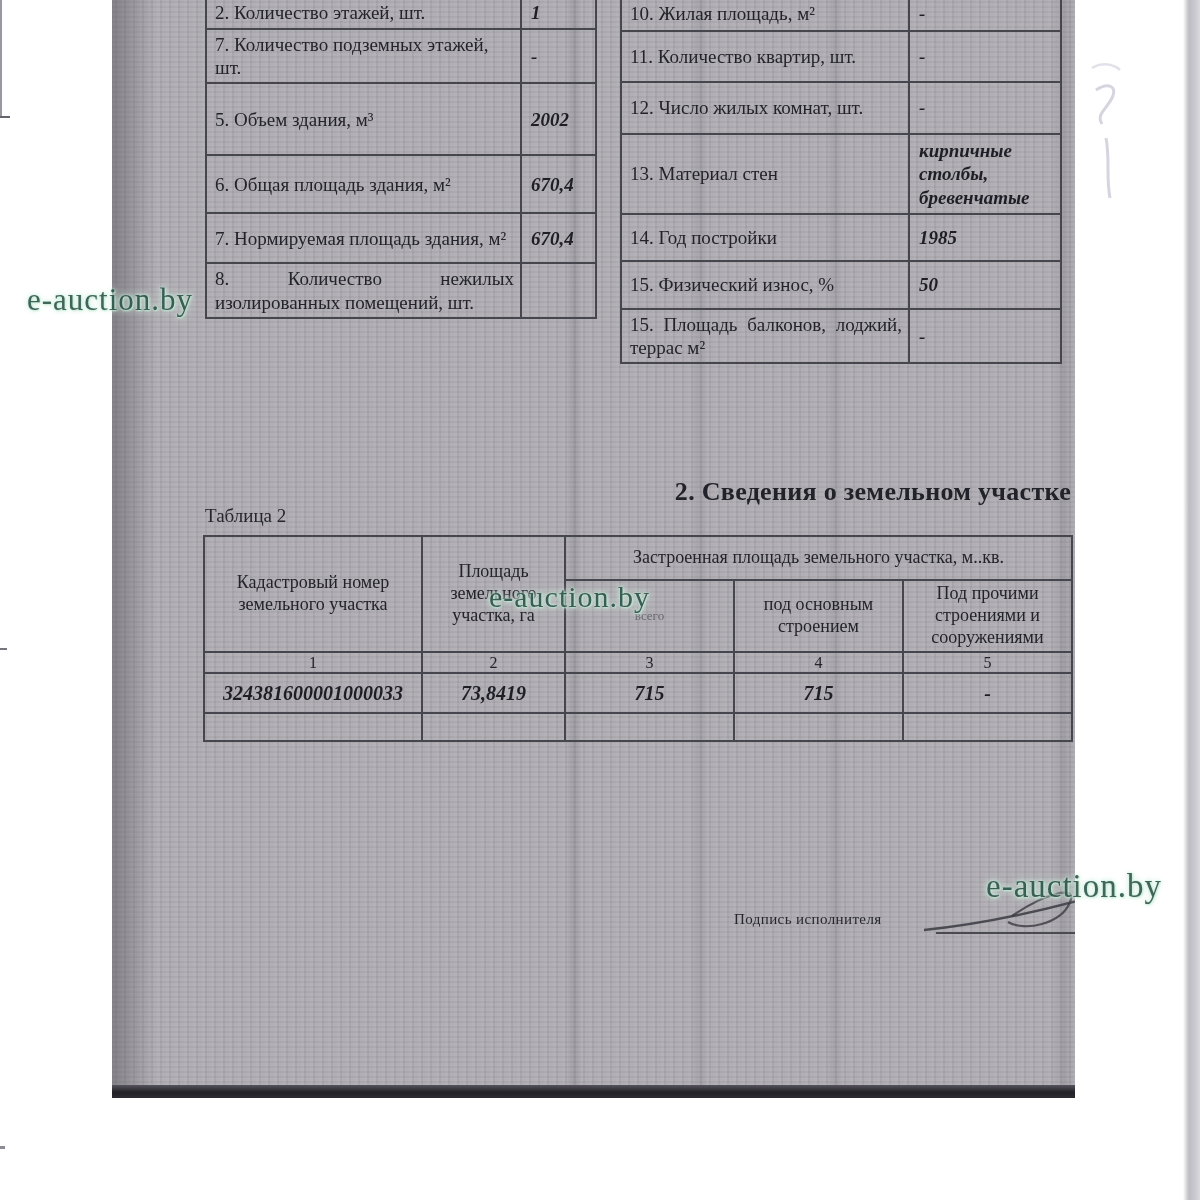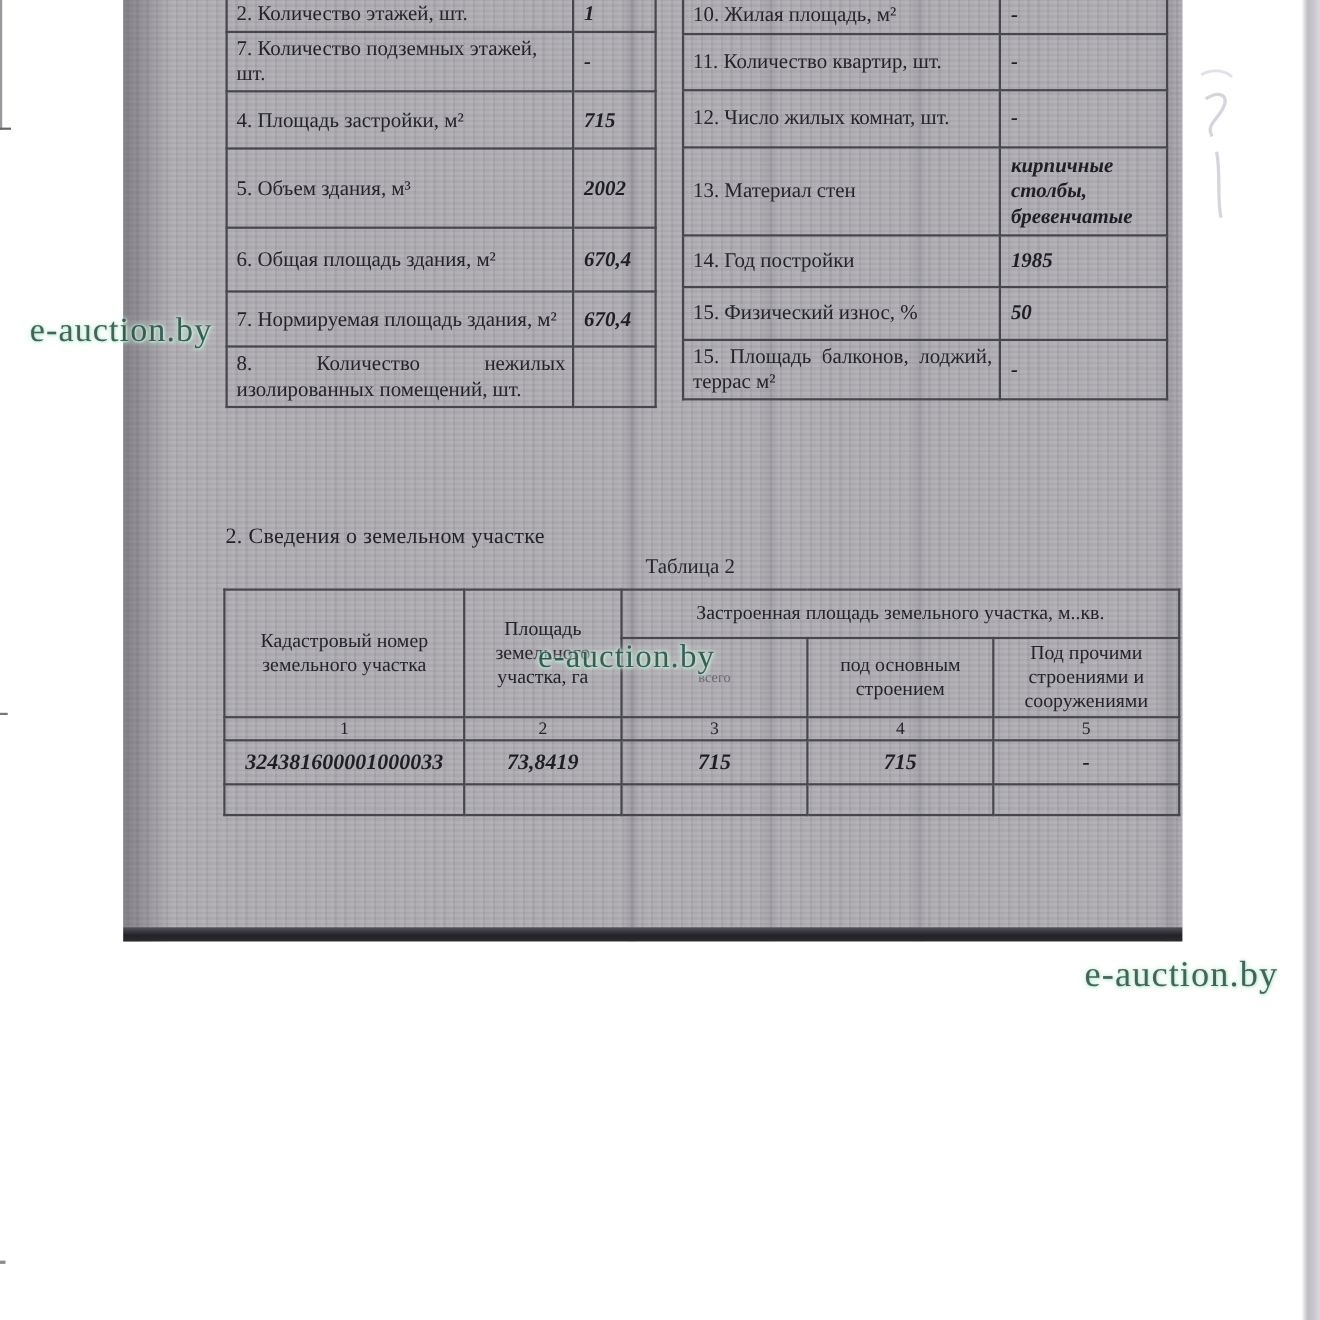--- a/index.html
+++ b/index.html
@@ -3,21 +3,21 @@
 <meta charset="utf-8">
 <style>
   html,body{margin:0;padding:0;}
   body{
     width:1200px;height:1200px;position:relative;overflow:hidden;
     background:#ffffff;
     font-family:"Liberation Serif", serif;
   }
   
   .scan{
-    position:absolute;left:112px;top:0;width:963px;height:856px;overflow:hidden;
+    position:absolute;left:112px;top:0;width:963px;height:1098px;overflow:hidden;
     background-color:#adabb1;
     background-image:
       linear-gradient(90deg, rgba(86,84,92,0.50), rgba(86,84,92,0) 44px),
       linear-gradient(90deg, rgba(0,0,0,0) 455px, rgba(50,50,60,0.14) 462px, rgba(0,0,0,0) 470px),
       linear-gradient(90deg, rgba(0,0,0,0) 580px, rgba(50,50,60,0.10) 588px, rgba(0,0,0,0) 596px),
       linear-gradient(90deg, rgba(0,0,0,0) 716px, rgba(50,50,60,0.10) 723px, rgba(0,0,0,0) 731px),
       linear-gradient(90deg, rgba(0,0,0,0) 940px, rgba(40,40,50,0.12) 952px, rgba(0,0,0,0) 963px),
       repeating-linear-gradient(90deg, rgba(255,255,255,0.05) 0 3px, rgba(0,0,0,0.04) 3px 5px, rgba(255,255,255,0.02) 5px 9px),
       repeating-linear-gradient(0deg, rgba(0,0,0,0.03) 0 2px, rgba(255,255,255,0.035) 2px 5px);
   }
@@ -50,25 +50,25 @@
   .jst{text-align:justify;margin-left:18px;}
   .val{font-style:italic;font-weight:bold;color:#1e1e26;text-align:left;padding-left:9px;}
   
   .t2 td{text-align:center;padding:2px 5px;}
   .hdr{font-size:18px;}
   .hdr-small{font-size:13px;color:#55555f;opacity:.8;border-radius:16px;}
   .nums td{font-size:16px;padding:0 4px;}
   .drow td{font-style:italic;font-weight:bold;font-size:20px;color:#1e1e26;}
   
   .sec-title{
-    position:absolute;left:93px;top:477px;width:866px;text-align:left;
-    font-size:20px;font-weight:normal;color:#22222a;letter-spacing:.3px;
+    position:absolute;left:93px;top:477px;width:866px;text-align:right;
+    font-size:26px;font-weight:bold;color:#22222a;letter-spacing:.3px;
   }
   .tbl-caption{
-    position:absolute;left:93px;top:505px;width:845px;text-align:center;
+    position:absolute;left:93px;top:505px;width:845px;text-align:left;
     font-size:19px;color:#26262e;
   }
   .sig-label{
     position:absolute;left:622px;top:911px;font-size:15px;color:#26262e;letter-spacing:.4px;
   }
   .sig-line{
     position:absolute;left:824px;top:898px;width:142px;height:34px;
     border-bottom:2px solid #4a4a52;
   }
   .sig-svg{position:absolute;left:808px;top:876px;}
@@ -96,24 +96,20 @@
         <col style="width:75px">
       </colgroup>
     <tbody>
       <tr style="height:31px">
         <td class="lbl">2. Количество этажей, шт.</td>
         <td class="val">1</td>
       </tr>
       <tr style="height:53px">
         <td class="lbl">7. Количество подземных этажей, шт.</td>
         <td class="val">-</td>
-      </tr>
-      <tr style="height:52px">
-        <td class="lbl">4. Площадь застройки, м²</td>
-        <td class="val">715</td>
       </tr>
       <tr style="height:72px">
         <td class="lbl">5. Объем здания, м³</td>
         <td class="val">2002</td>
       </tr>
       <tr style="height:58px">
         <td class="lbl">6. Общая площадь здания, м²</td>
         <td class="val">670,4</td>
       </tr>
       <tr style="height:50px">

